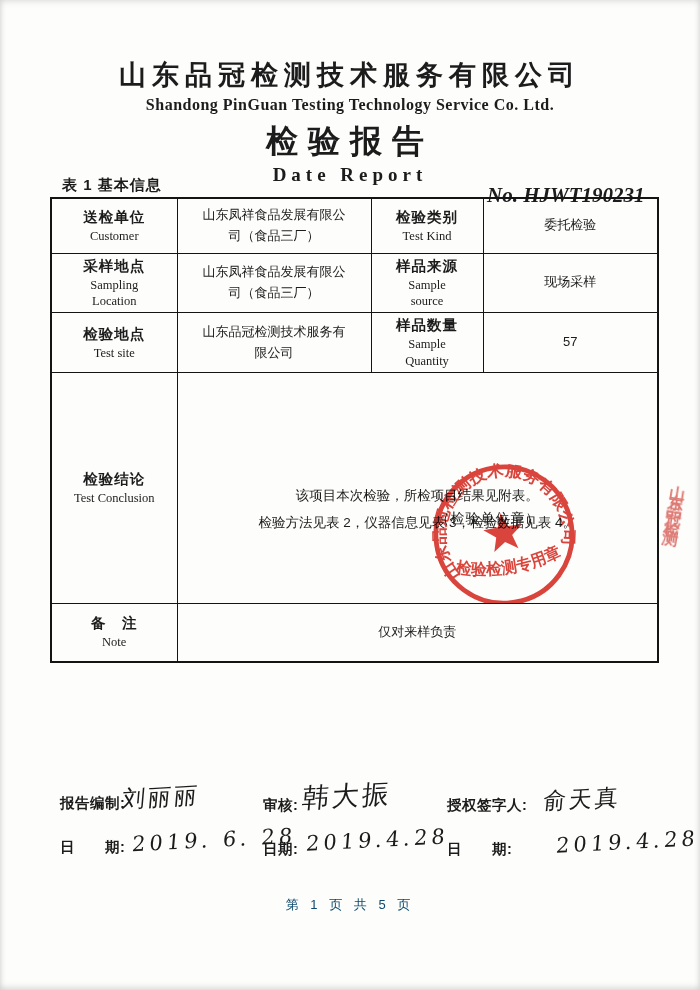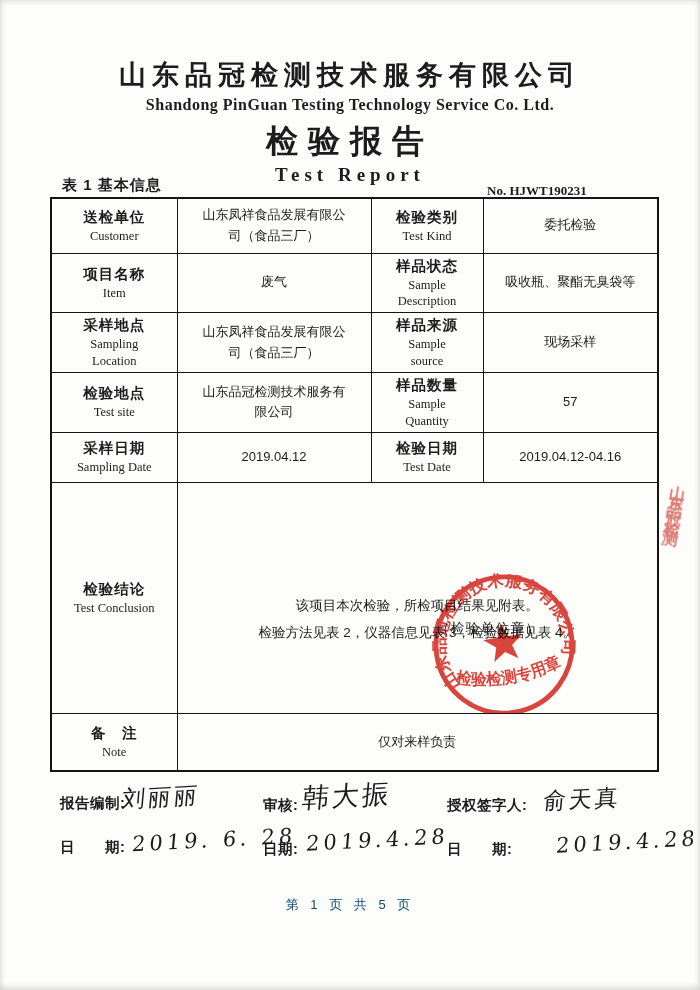--- a/index.html
+++ b/index.html
@@ -9,21 +9,21 @@
     font-family:"Liberation Sans", sans-serif;
     box-shadow: inset 0 2px 6px rgba(0,0,0,.10), inset 0 -3px 6px rgba(0,0,0,.12);
   }
   .centered { position:absolute; left:0; width:700px; text-align:center; white-space:nowrap; }
   .company-cn { top:57px; font-size:27px; font-weight:700; letter-spacing:6px; }
   .company-en { top:96px; font-size:16px; font-weight:700; font-family:"Liberation Serif", serif; letter-spacing:.5px; }
   .title-cn   { top:120px; font-size:32px; font-weight:700; letter-spacing:10px; }
   .title-en   { top:164px; font-size:19px; font-weight:700; letter-spacing:5px; font-family:"Liberation Serif", serif; }
 
   .table-caption { position:absolute; left:62px; top:176px; font-size:15px; font-weight:700; letter-spacing:1px; }
-  .report-no { position:absolute; left:487px; top:183px; font-size:13px; font-weight:700; font-family:"Liberation Serif", serif; }
+  .report-no { position:absolute; left:487px; top:183px; font-size:21px; font-weight:700; font-family:"Liberation Serif", serif;font-style:italic; }
 
   table.info-table {
     position:absolute; left:50px; top:197px; width:607px;
     border-collapse:collapse; table-layout:fixed;
     border:2.5px solid #141414;
   }
   table.info-table td {
     border:1.5px solid #141414; text-align:center; vertical-align:middle;
     padding:2px 20px; overflow:hidden;
   }
@@ -55,21 +55,21 @@
             font-size:13px; letter-spacing:4px; color:#0c4a6e; }
 </style>
 </head>
 <body>
 
 <div class="page">
 
   <div class="centered company-cn">山东品冠检测技术服务有限公司</div>
   <div class="centered company-en">Shandong PinGuan Testing Technology Service Co. Ltd.</div>
   <div class="centered title-cn">检验报告</div>
-  <div class="centered title-en">Test Report</div>
+  <div class="centered title-en">Date Report</div>
 
   <div class="table-caption">表 1 基本信息</div>
   <div class="report-no">No. HJWT190231</div>
 
   <table class="info-table">
     <colgroup>
       <col style="width:126px">
         <col style="width:194px">
         <col style="width:112px">
         <col style="width:175px">
@@ -80,32 +80,20 @@
           <div class="cn">送检单位</div>
           <div class="en">Customer</div>
         </td>
         <td class="val">山东凤祥食品发展有限公司（食品三厂）</td>
         <td class="lab">
           <div class="cn">检验类别</div>
           <div class="en">Test Kind</div>
         </td>
         <td class="val">委托检验</td>
       </tr>
-      <tr style="height:55px">
-        <td class="lab">
-          <div class="cn">项目名称</div>
-          <div class="en">Item</div>
-        </td>
-        <td class="val">废气</td>
-        <td class="lab">
-          <div class="cn">样品状态</div>
-          <div class="en">Sample Description</div>
-        </td>
-        <td class="val">吸收瓶、聚酯无臭袋等</td>
-      </tr>
       <tr style="height:52px">
         <td class="lab">
           <div class="cn">采样地点</div>
           <div class="en">Sampling Location</div>
         </td>
         <td class="val">山东凤祥食品发展有限公司（食品三厂）</td>
         <td class="lab">
           <div class="cn">样品来源</div>
           <div class="en">Sample source</div>
         </td>
@@ -115,32 +103,20 @@
         <td class="lab">
           <div class="cn">检验地点</div>
           <div class="en">Test site</div>
         </td>
         <td class="val">山东品冠检测技术服务有限公司</td>
         <td class="lab">
           <div class="cn">样品数量</div>
           <div class="en">Sample Quantity</div>
         </td>
         <td class="val">57</td>
-      </tr>
-      <tr style="height:50px">
-        <td class="lab">
-          <div class="cn">采样日期</div>
-          <div class="en">Sampling Date</div>
-        </td>
-        <td class="val">2019.04.12</td>
-        <td class="lab">
-          <div class="cn">检验日期</div>
-          <div class="en">Test Date</div>
-        </td>
-        <td class="val">2019.04.12-04.16</td>
       </tr>
       <tr style="height:231px">
         <td class="lab">
           <div class="cn">检验结论</div>
           <div class="en">Test Conclusion</div>
         </td>
         <td class="concl-cell" colspan="3">
           <div class="concl-text">
             <div>该项目本次检验，所检项目结果见附表。</div>
             <div>检验方法见表 2，仪器信息见表 3，检验数据见表 4。</div>

